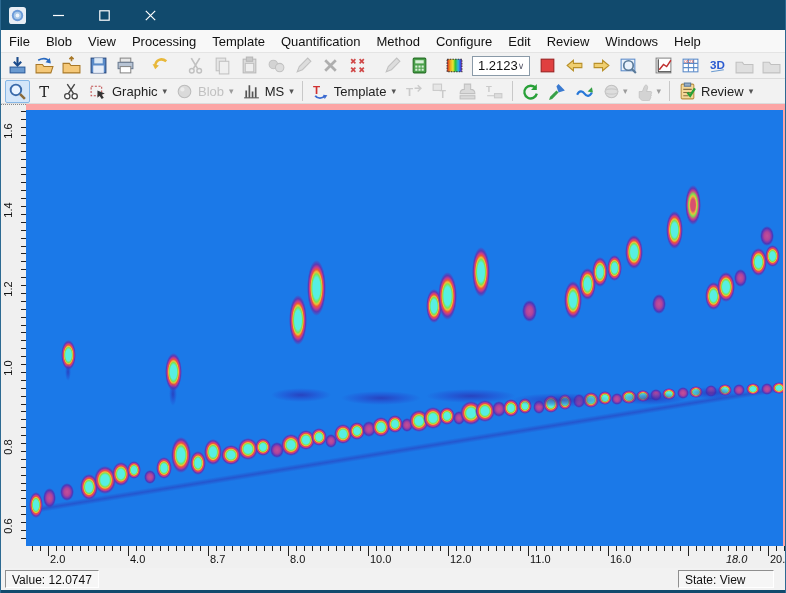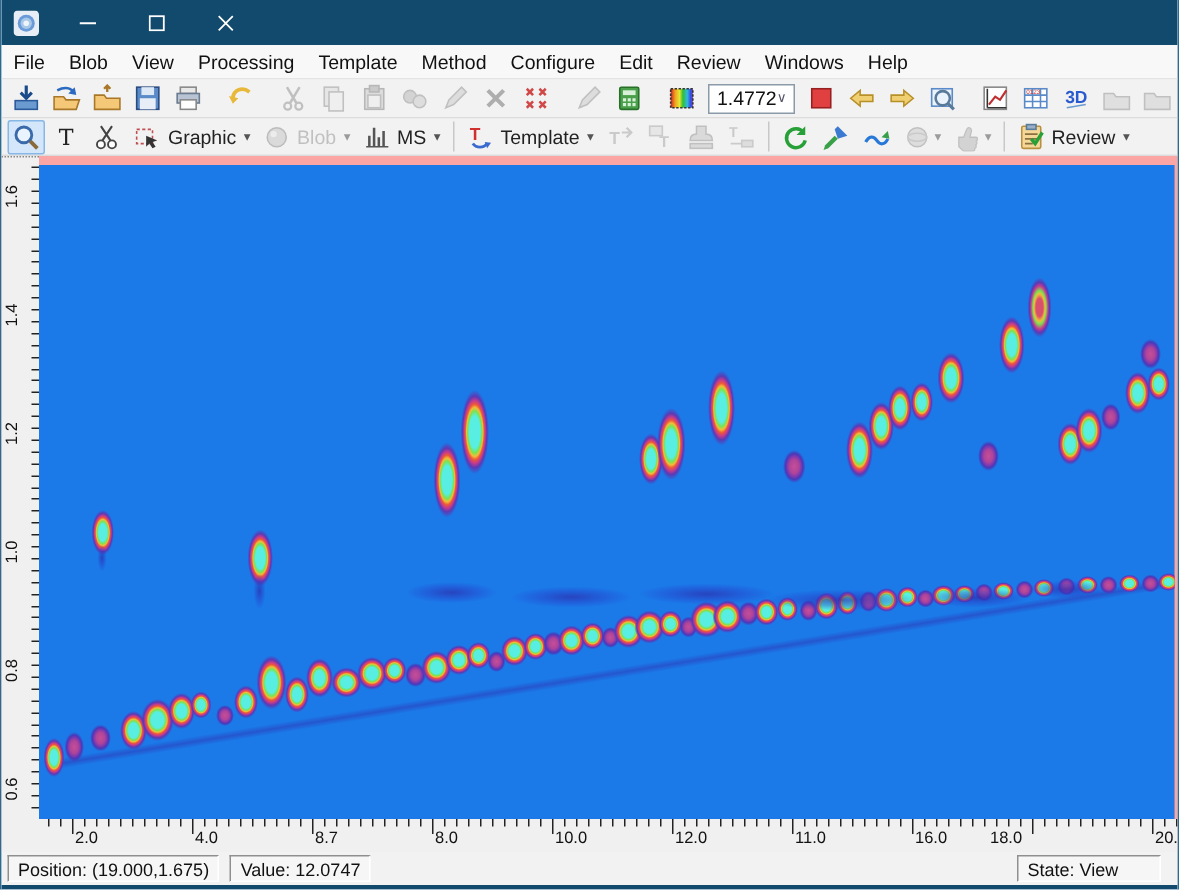--- a/index.html
+++ b/index.html
@@ -95,20 +95,21 @@
         </span>
     </span>
   </div>
 
   <div class="menubar" id="menubar">
       <span class="mitem">File</span>
       <span class="mitem">Blob</span>
       <span class="mitem">View</span>
       <span class="mitem">Processing</span>
       <span class="mitem">Template</span>
+      <span class="mitem">Quantification</span>
       <span class="mitem">Method</span>
       <span class="mitem">Configure</span>
       <span class="mitem">Edit</span>
       <span class="mitem">Review</span>
       <span class="mitem">Windows</span>
       <span class="mitem">Help</span>
     </div>
   <div class="toolbar tb1" id="toolbar-main">
       <button class="tbtn">
         <span class="ticon">
@@ -261,21 +262,21 @@
                 <stop offset=".75" stop-color="#30b8e0"></stop>
                 <stop offset=".9" stop-color="#3050e0"></stop>
                 <stop offset="1" stop-color="#9030c0"></stop>
               </linearGradient>
             </defs>
             <rect x="2" y="3" width="14" height="12" fill="url(#cm)" stroke="#333" stroke-dasharray="1.5 1"></rect>
           </svg>
         </span>
       </button>
       <div class="combo">
-        <span class="cval">1.4772</span>
+        <span class="cval">1.2123</span>
         <span class="carr">∨</span>
       </div>
       <button class="tbtn">
         <span class="ticon">
           <svg viewBox="0 0 18 18">
             <rect x="3" y="3" width="12" height="12" fill="#e04040" stroke="#982020"></rect>
           </svg>
         </span>
       </button>
       <button class="tbtn">
@@ -661,21 +662,21 @@
         <span class="xtick" style="left: 775px; height: 5px;"></span>
         <span class="xtick" style="left: 783px; height: 5px;"></span>
         <span class="xlab" style="left: 49px;">2.0</span>
         <span class="xlab" style="left: 129px;">4.0</span>
         <span class="xlab" style="left: 209px;">8.7</span>
         <span class="xlab" style="left: 289px;">8.0</span>
         <span class="xlab" style="left: 369px;">10.0</span>
         <span class="xlab" style="left: 449px;">12.0</span>
         <span class="xlab" style="left: 529px;">11.0</span>
         <span class="xlab" style="left: 609px;">16.0</span>
-        <span class="xlab" style="left: 659px;">18.0</span>
+        <span class="xlab" style="left: 725px; font-style: italic;">18.0</span>
         <span class="xlab" style="left: 769px;">20.0</span>
       </div>
     <div class="imgarea" id="imgarea" style="background: rgb(27, 121, 232);">
         <div class="bandline" style="left: 5px; top: 397px; width: 766.928px; transform: rotate(-9.22896deg);"></div>
         <div class="blob b-s" style="left: 34.5px; top: 230px; width: 15px; height: 30px;"></div>
         <div class="blob b-s" style="left: 138.5px; top: 243px; width: 17px; height: 38px;"></div>
         <div class="blob b-s" style="left: 263px; top: 185px; width: 18px; height: 50px;"></div>
         <div class="blob b-s" style="left: 280.5px; top: 150px; width: 19px; height: 56px;"></div>
         <div class="blob b-s" style="left: 400px; top: 179px; width: 16px; height: 34px;"></div>
         <div class="blob b-s" style="left: 411.5px; top: 162px; width: 19px; height: 48px;"></div>
@@ -754,19 +755,18 @@
         <div class="blob b-f" style="left: 400px; top: 279px; width: 90px; height: 14px;"></div>
         <div class="blob b-f" style="left: 485px; top: 283px; width: 100px; height: 14px;"></div>
         <div class="blob b-f" style="left: 590px; top: 281.5px; width: 70px; height: 13px;"></div>
         <div class="blob b-f" style="left: 660px; top: 277px; width: 50px; height: 12px;"></div>
         <div class="blob b-f" style="left: 143px; top: 272px; width: 8px; height: 24px;"></div>
         <div class="blob b-f" style="left: 39px; top: 253px; width: 6px; height: 18px;"></div>
       </div>
   </div>
 
   <div class="statusbar">
-    <span class="sbox">Position: (19.000,1.675)</span>
     <span class="sbox">Value: 12.0747</span>
     <span class="spacer"></span>
     <span class="sbox" style="width:96px">State: View</span>
   </div>
   <div class="bstrip"></div>
 </div>
 
 </body></html>

